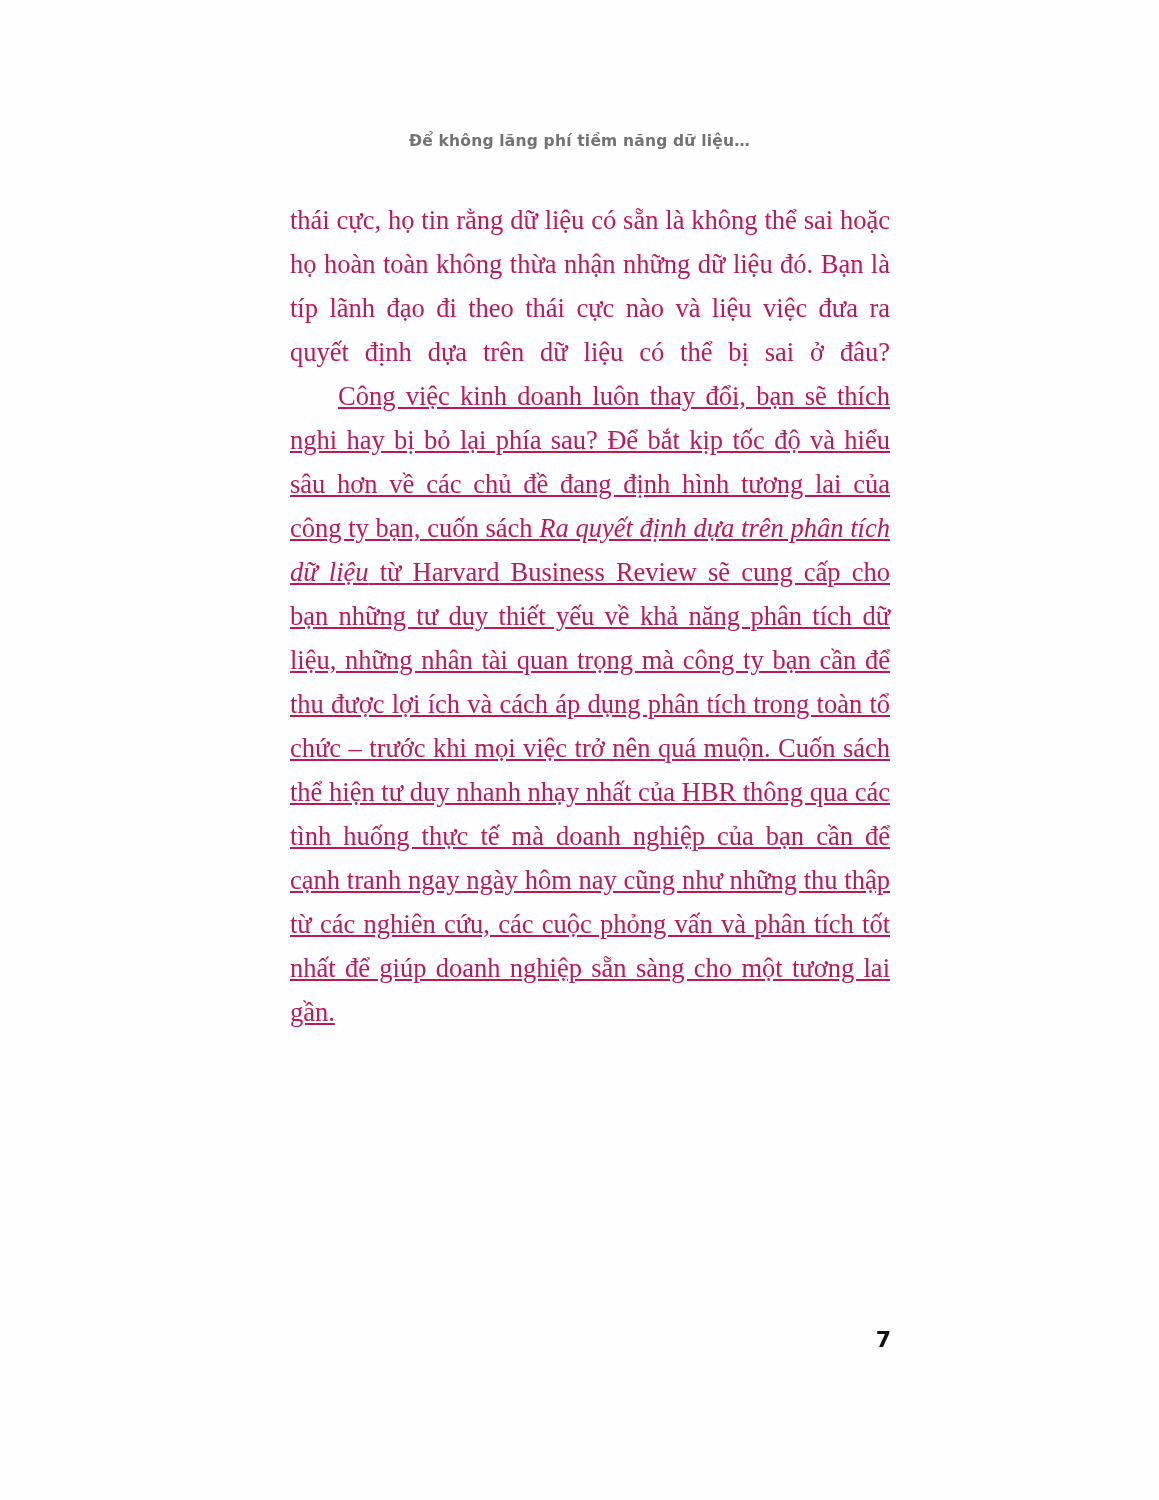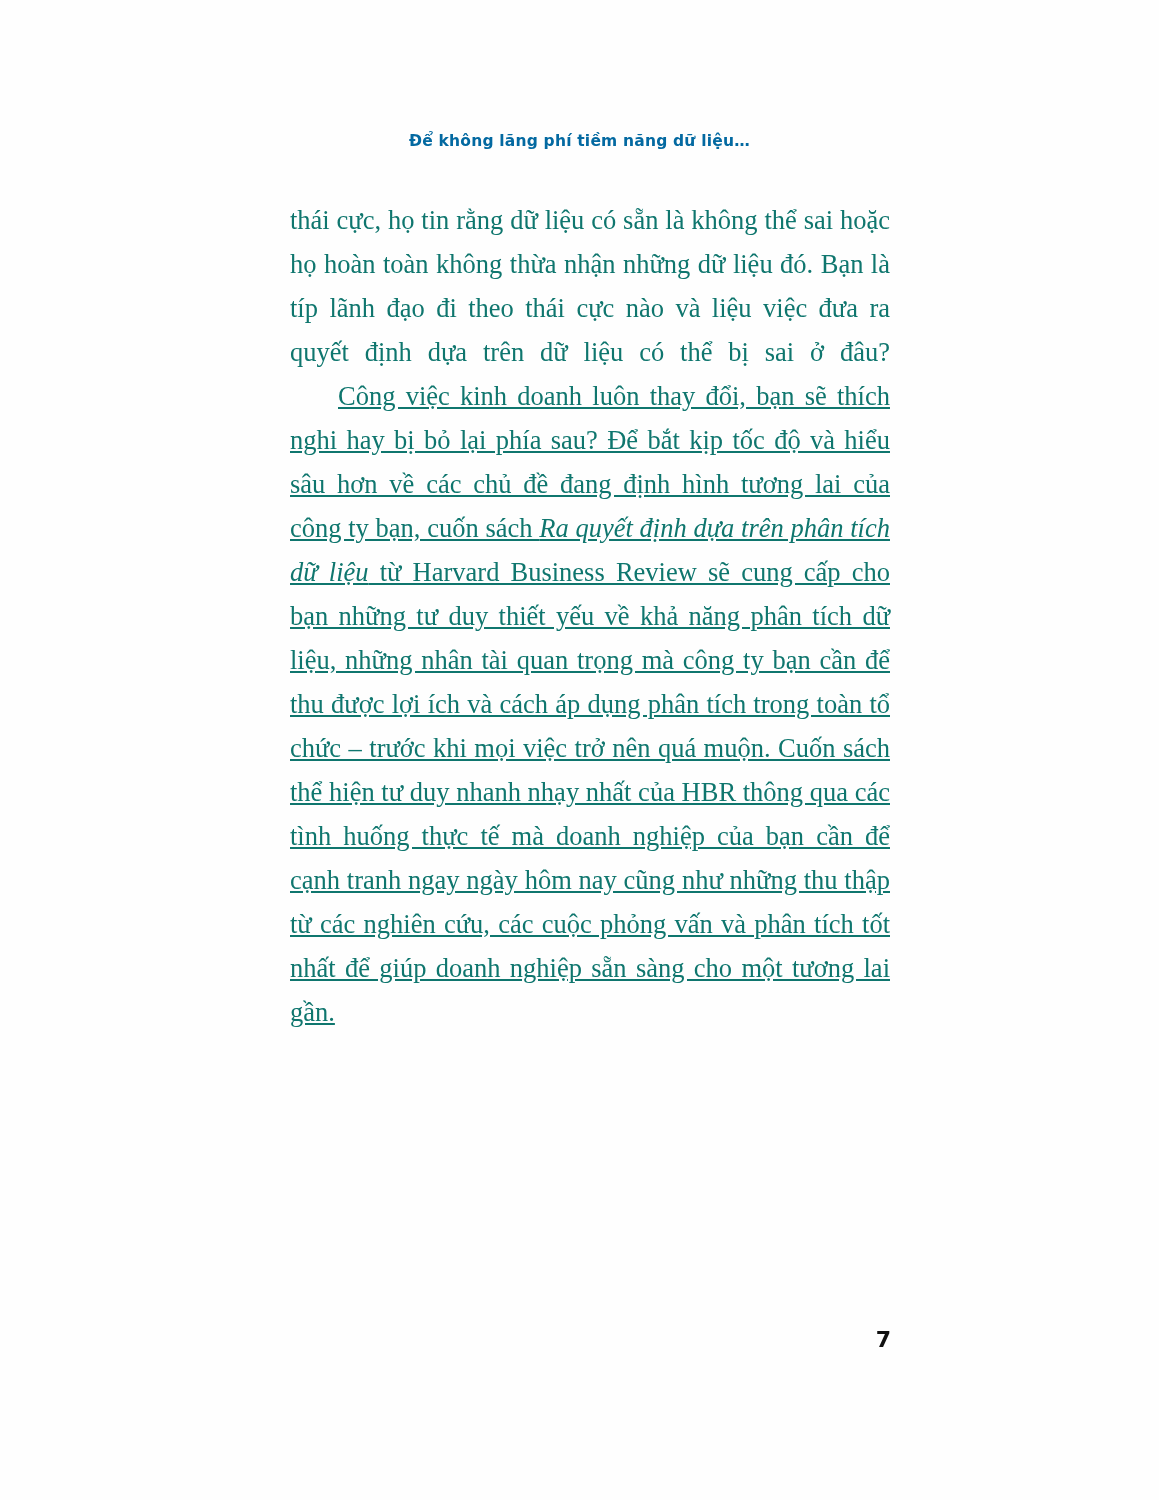--- a/index.html
+++ b/index.html
@@ -23,32 +23,32 @@
   .running-head {
     position: absolute;
     top: 132px;
     left: 0;
     width: 100%;
     text-align: center;
     font-family: "DejaVu Sans", sans-serif;
     font-weight: 700;
     font-size: 15.5px;
     letter-spacing: 0.2px;
-    color: #0369a1;
+    color: #737373;
   }
   .text-block {
     position: absolute;
     top: 198px;
     left: 290px;
     width: 600px;
     font-size: 26.5px;
     line-height: 44px;
     text-align: justify;
     text-justify: inter-word;
-    color: #0f766e;
+    color: #be185d;
   }
   .text-block p {
     margin: 0;
   }
   .text-block p.indent {
     text-indent: 48px;
     text-decoration: underline;
   }
   .text-block p.last-line-full {
     text-align-last: justify;

